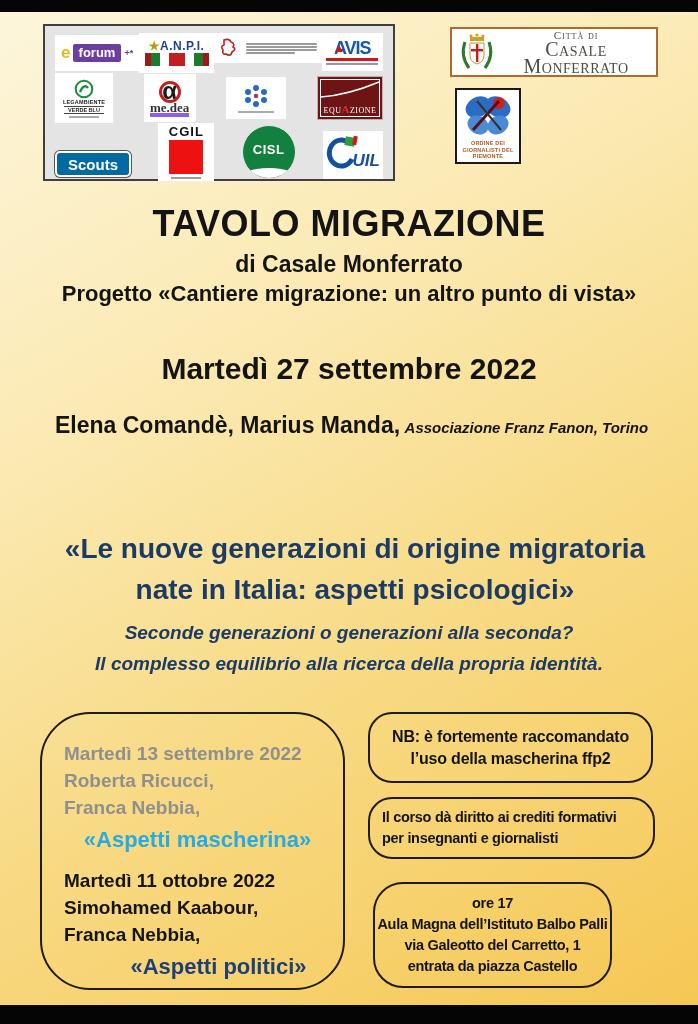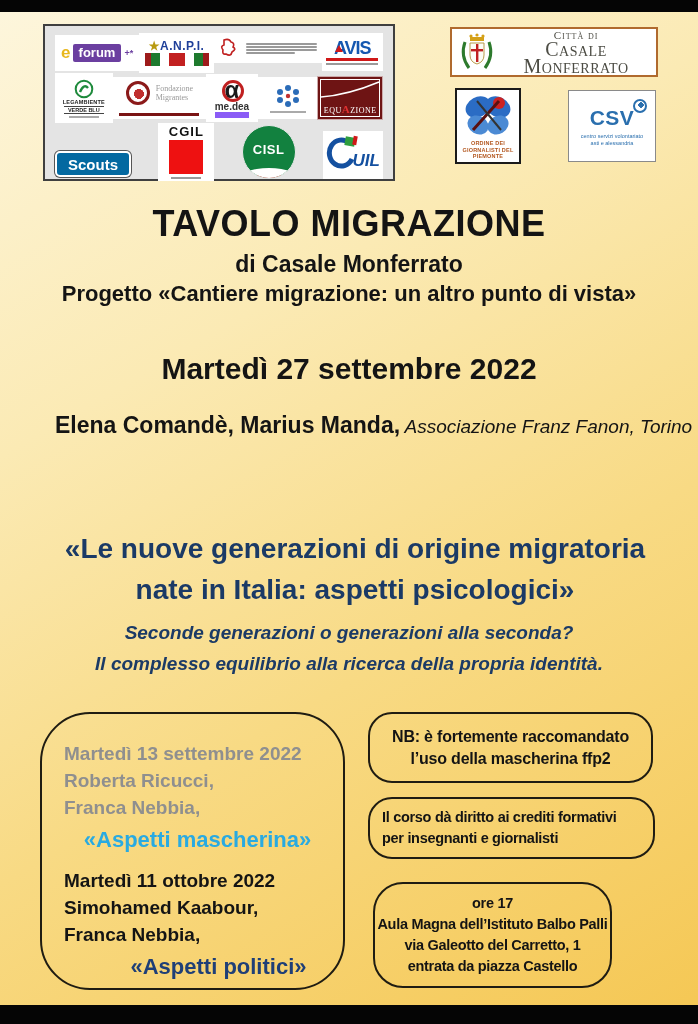--- a/index.html
+++ b/index.html
@@ -46,21 +46,21 @@
   .t-migr{width:94px;height:42px;gap:5px;padding:2px 6px;flex-direction:column;justify-content:center;}
   .migr-row{display:flex;align-items:center;gap:6px;}
   .migr-circle{width:24px;height:24px;border-radius:50%;border:3px solid #8b1a1a;box-sizing:border-box;
     background:radial-gradient(circle at 55% 55%, #c03030 0 35%, #fff 36%);}
   .migr-text{color:#9a9a9a;font-size:8px;line-height:9px;font-family:"Liberation Serif",serif;}
   .migr-bar{width:80px;height:3px;background:#7a1414;margin-top:3px;}
 
   .t-medea{width:52px;height:48px;flex-direction:column;justify-content:center;}
   .medea-alpha{position:relative;font-size:24px;font-weight:bold;color:#1a1a1a;line-height:22px;}
   .medea-ring{position:absolute;left:-3px;top:1px;width:22px;height:22px;border:3px solid #c02020;border-radius:50%;box-sizing:border-box;}
-  .medea-word{font-size:10px;font-weight:bold;color:#333;border-bottom:6px solid #8b5cf6;line-height:11px;}
+  .medea-word{font-size:13px;font-weight:bold;color:#333;border-bottom:4px solid #8b5cf6;line-height:11px;font-family:Liberation Serif, serif;}
 
   .t-emblem{width:60px;height:42px;flex-direction:column;justify-content:center;}
   .emblem-sub{width:36px;height:2px;background:#aaa;margin-top:2px;}
 
   .t-equa{width:66px;height:44px;background:#6e1414;border:1px solid #caa;outline:1px solid #fff;outline-offset:-4px;
     flex-direction:column;justify-content:flex-end;padding-bottom:4px;position:relative;overflow:hidden;}
   .equa-svg{position:absolute;top:2px;left:0;}
   .equa-word{font-family:"Liberation Serif",serif;font-size:8px;color:#fff;letter-spacing:0.5px;position:relative;}
   .equa-a{color:#e03030;font-size:11px;font-weight:bold;}
 
@@ -105,21 +105,21 @@
 
   
   .h-title{position:absolute;left:0;right:0;top:203px;text-align:center;font-size:36px;font-weight:bold;color:#141414;letter-spacing:0.5px;}
   .h-sub{position:absolute;left:0;right:0;top:251px;text-align:center;font-size:23px;font-weight:bold;color:#141414;}
   .h-project{position:absolute;left:0;right:0;top:281px;text-align:center;font-size:22px;font-weight:bold;color:#141414;}
   .h-date{position:absolute;left:0;right:0;top:352px;text-align:center;font-size:30px;font-weight:bold;color:#141414;}
 
   .speaker1{position:absolute;left:55px;top:412px;color:#141414;}
   .speaker2{position:absolute;left:58px;top:465px;color:#141414;}
   .sp-name{font-size:23px;font-weight:bold;}
-  .sp-aff{font-size:19px;font-weight:normal;font-style:italic;}
+  .sp-aff{font-size:15px;font-weight:bold;font-style:italic;}
 
   .theme{position:absolute;left:12px;right:0;top:528px;text-align:center;color:#1b3a66;font-size:28px;font-weight:bold;line-height:41px;}
   .subtheme{position:absolute;left:0;right:0;top:617px;text-align:center;color:#1b3a66;font-size:19px;font-weight:bold;font-style:italic;line-height:31px;}
 
   
   .roundbox{position:absolute;border:2px solid #1f1c12;box-sizing:border-box;background:transparent;}
   .box-schedule{left:40px;top:712px;width:305px;height:278px;border-radius:50px;padding:26px 0 0 22px;}
   .sch-gray{color:#8f8f8f;font-size:19px;font-weight:bold;line-height:27px;}
   .sch-black{color:#141414;font-size:19px;font-weight:bold;line-height:27px;}
   .sch-theme1{color:#29aae1;font-size:22px;font-weight:bold;line-height:30px;text-align:center;margin:4px 12px 12px 0;}
@@ -168,30 +168,20 @@
 
     <div class="crow">
       <div class="tile t-lega">
         <svg width="20" height="20" viewBox="0 0 20 20">
           <circle cx="10" cy="10" r="8.3" fill="none" stroke="#1e8a3c" stroke-width="2"></circle>
           <path d="M6 13 Q10 4 14 9" stroke="#1e8a3c" stroke-width="2.4" fill="none"></path>
         </svg>
         <div class="lega-l1">LEGAMBIENTE</div>
         <div class="lega-l2">VERDE BLU</div>
         <div class="lega-sub"></div>
-      </div>
-      <div class="tile t-migr">
-        <div class="migr-row">
-          <div class="migr-circle"></div>
-          <div class="migr-text">
-            <div>Fondazione</div>
-            <div>Migrantes</div>
-          </div>
-        </div>
-        <div class="migr-bar"></div>
       </div>
       <div class="tile t-medea">
         <div class="medea-alpha"><span class="medea-ring"></span><span>α</span></div>
         <div class="medea-word">me.dea</div>
       </div>
       <div class="tile t-emblem">
         <svg width="26" height="26" viewBox="0 0 26 26">
           <circle cx="13" cy="5" r="3" fill="#2b6cb8"></circle>
             <circle cx="21" cy="9" r="3" fill="#2b6cb8"></circle>
           <circle cx="21" cy="17" r="3" fill="#2b6cb8"></circle>
@@ -261,30 +251,20 @@
       <ellipse cx="37" cy="15" rx="13" ry="10" fill="#2b6cc4" transform="rotate(28 37 15)"></ellipse>
       <ellipse cx="17" cy="33" rx="11" ry="9" fill="#4b8ad4" transform="rotate(30 17 33)"></ellipse>
       <ellipse cx="37" cy="33" rx="11" ry="9" fill="#4b8ad4" transform="rotate(-30 37 33)"></ellipse>
       <circle cx="38" cy="11" r="6" fill="#cc2222"></circle>
       <line x1="12" y1="38" x2="38" y2="9" stroke="#5a1010" stroke-width="3"></line>
       <line x1="40" y1="38" x2="16" y2="9" stroke="#333" stroke-width="2"></line>
     </svg>
     <div class="ordine-caption">Ordine dei Giornalisti del Piemonte</div>
   </div>
 
-  <div class="csv">
-    <div class="csv-row">
-      <span class="csv-word">CSV</span>
-      <span class="csv-emblem"></span>
-    </div>
-    <div class="csv-caption">
-      <div>centro servizi volontariato</div>
-      <div>asti e alessandria</div>
-    </div>
-  </div>
 
   <div class="h-title">TAVOLO MIGRAZIONE</div>
   <div class="h-sub">di Casale Monferrato</div>
   <div class="h-project">Progetto «Cantiere migrazione: un altro punto di vista»</div>
   <div class="h-date">Martedì 27 settembre 2022</div>
 
   <div class="speaker1">
     <span class="sp-name">Elena Comandè, Marius Manda,</span>
     <span class="sp-aff"> Associazione Franz Fanon, Torino</span>
   </div>

